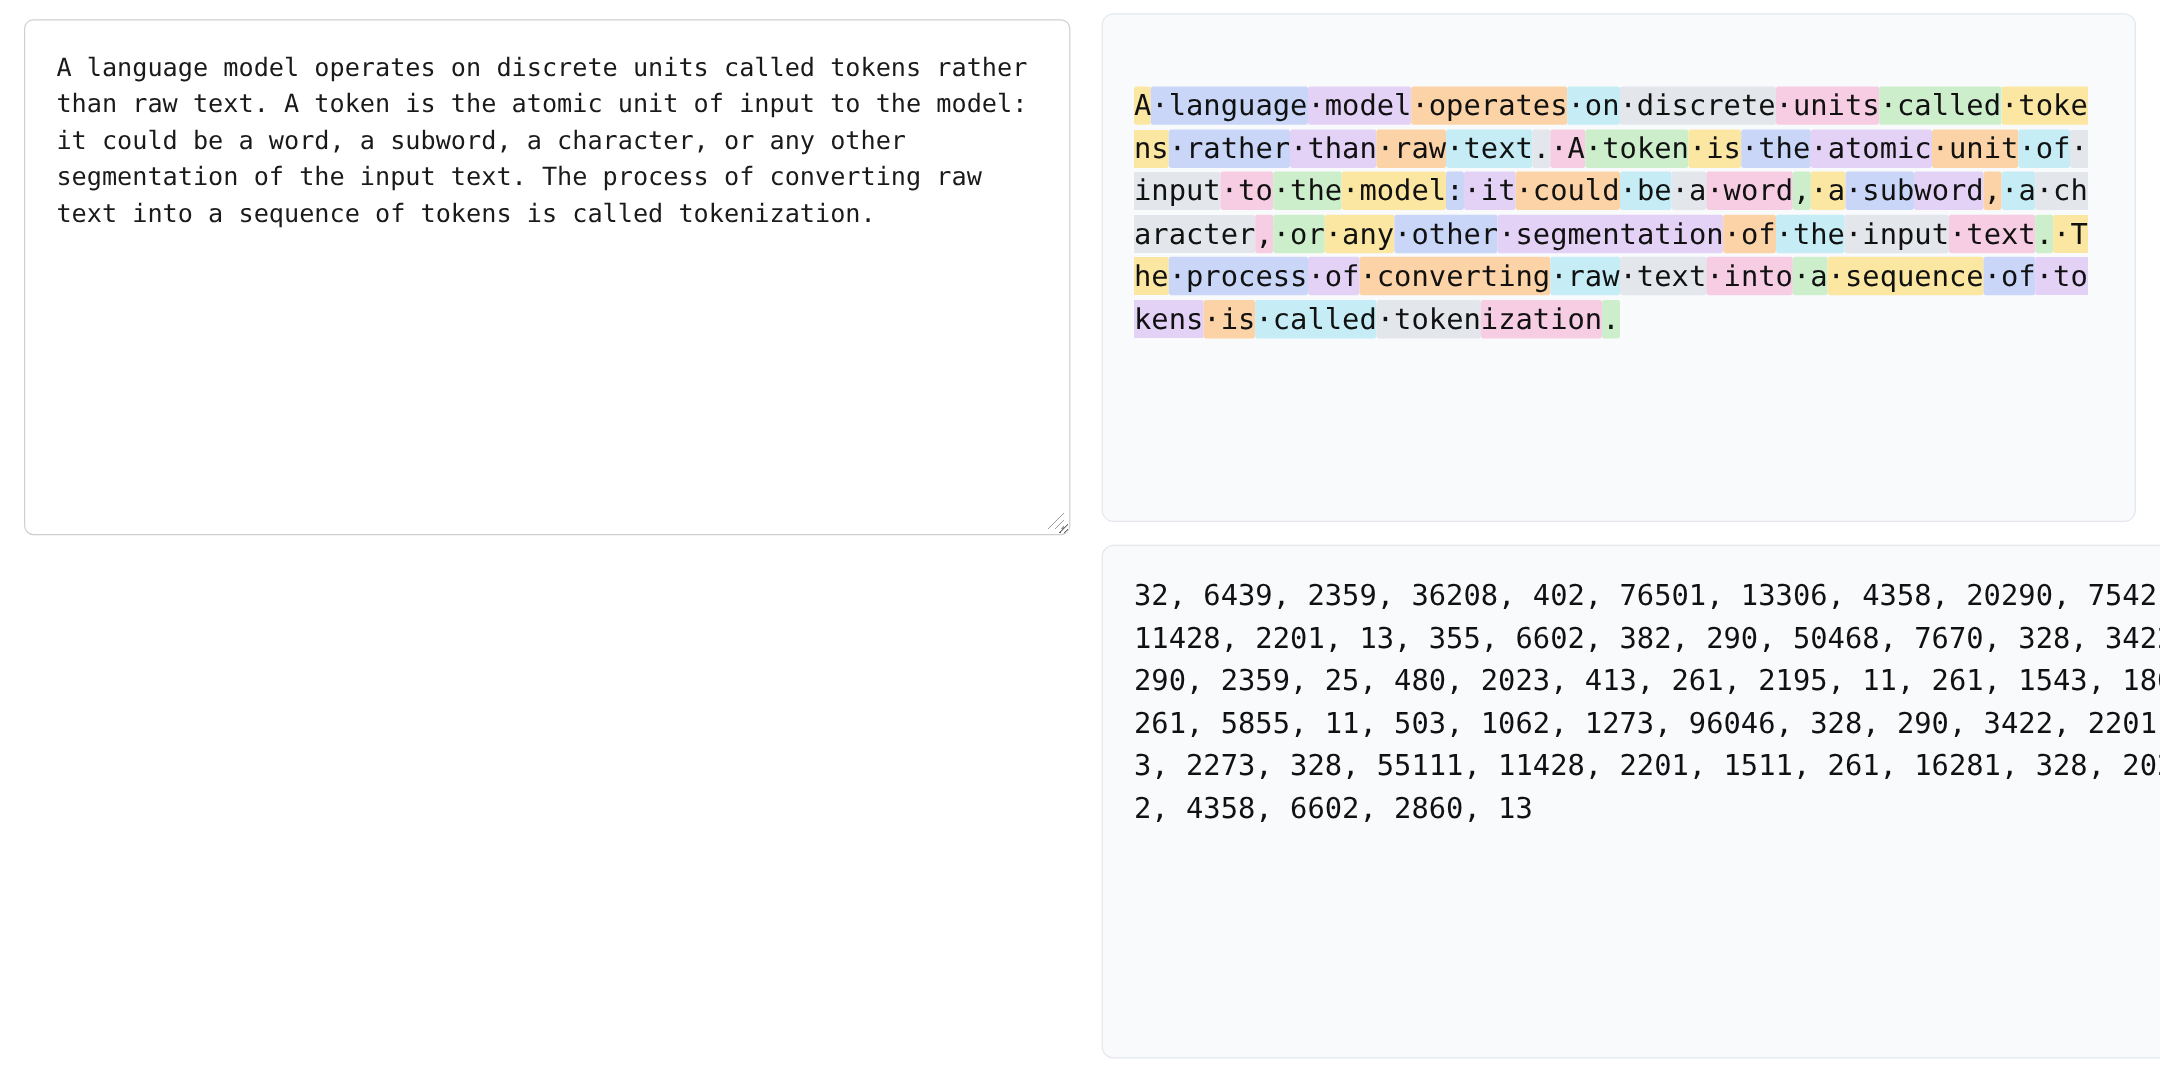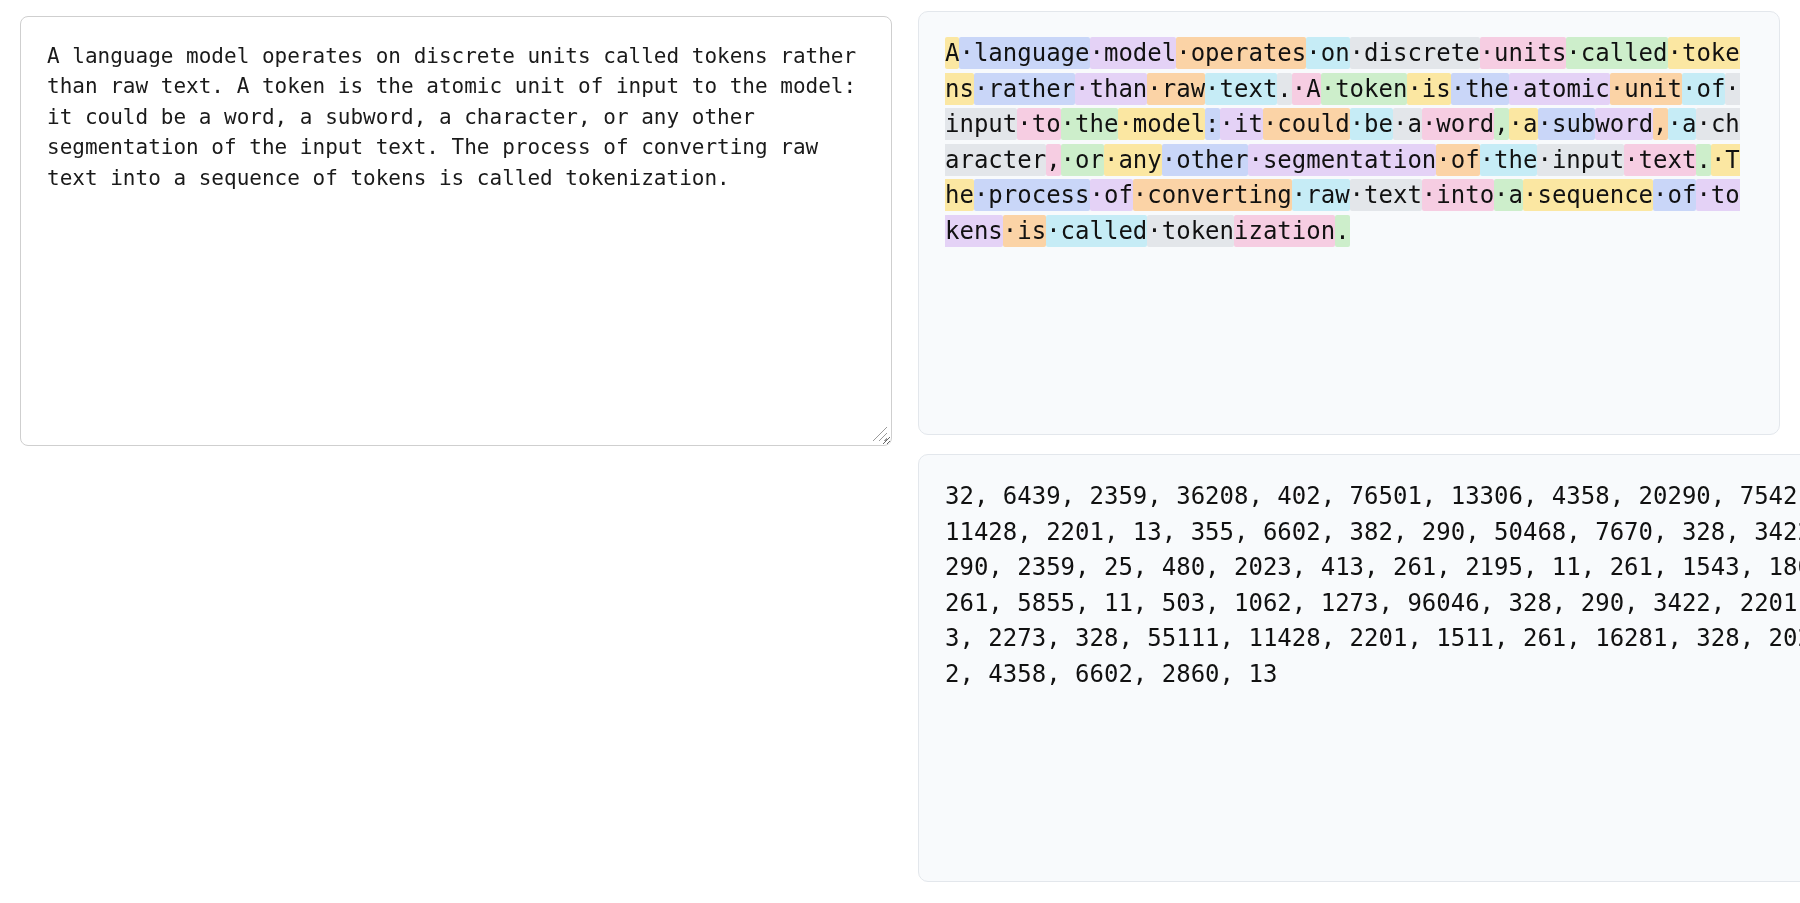--- a/index.html
+++ b/index.html
@@ -75,20 +75,21 @@
   .ids-panel {
     left: 918px;
     top: 454px;
     width: 1030px;
     height: 428px;
   }
 
   .token-stream {
     word-break: break-all;
     white-space: pre-wrap;
+    margin-top: 35px;
   }
 
   .token {
     display: inline;
     padding: 2px 0;
     border-radius: 2px;
   }
 
   .ids-text {
     word-break: break-all;

